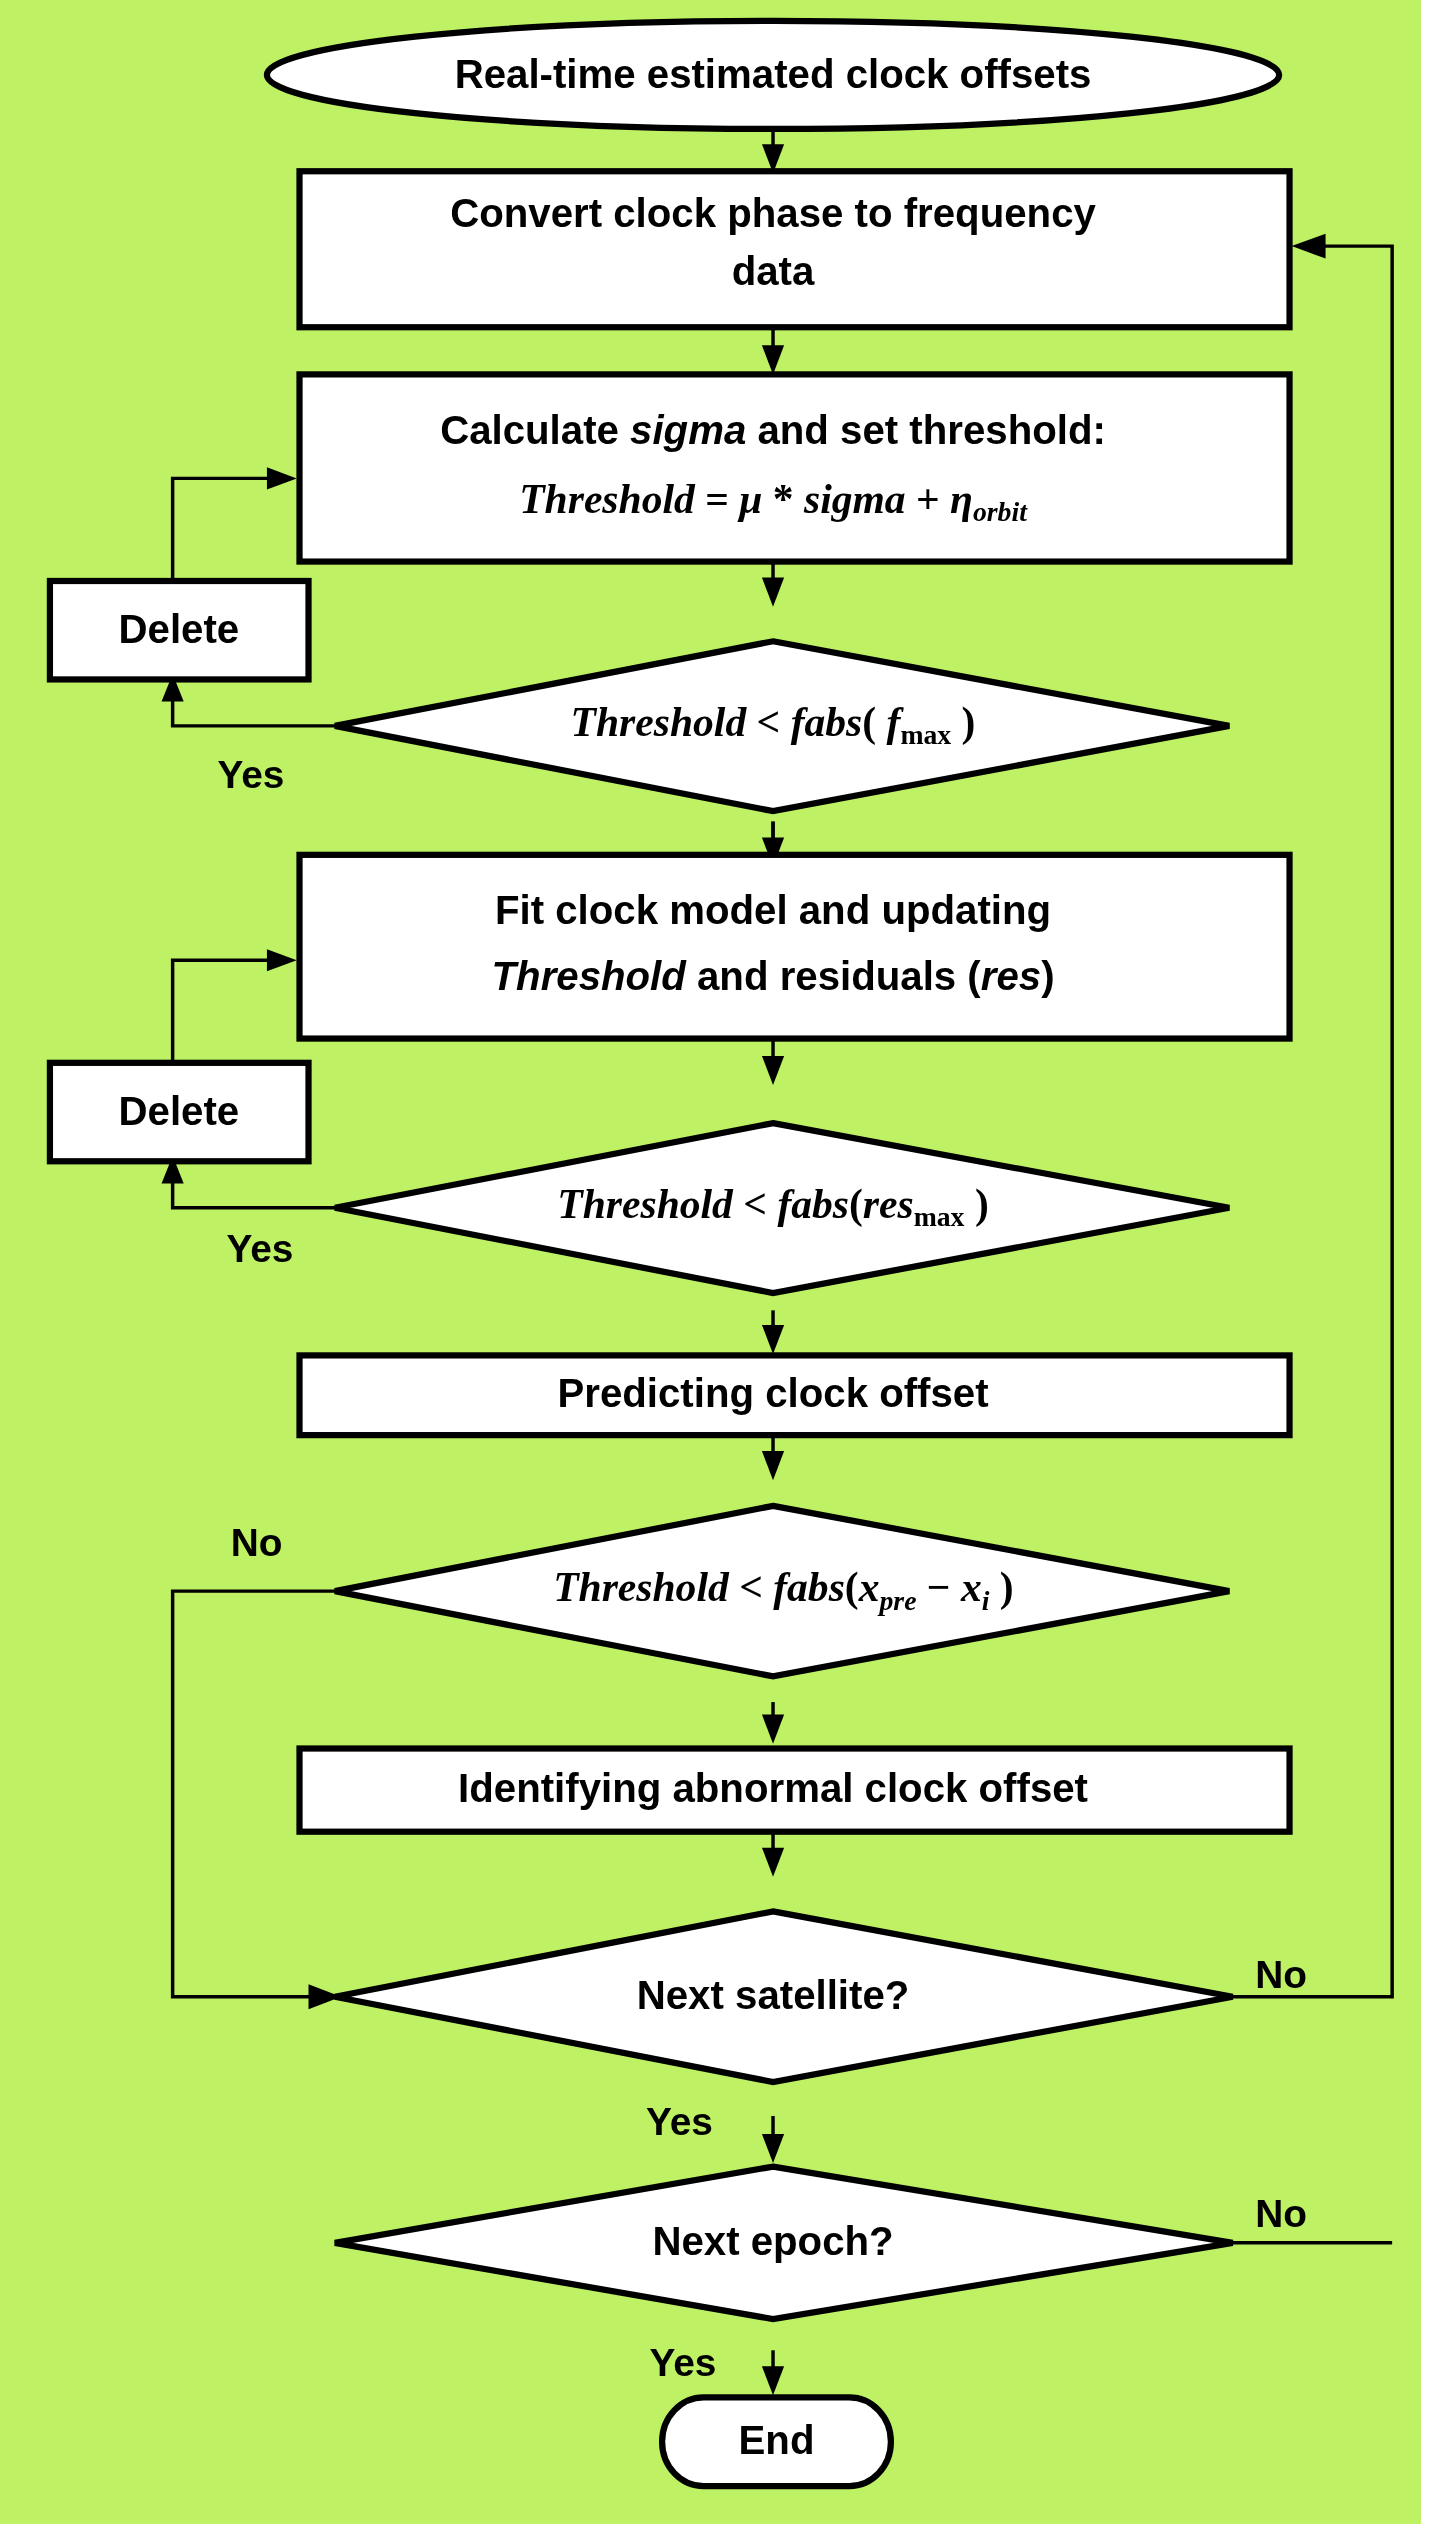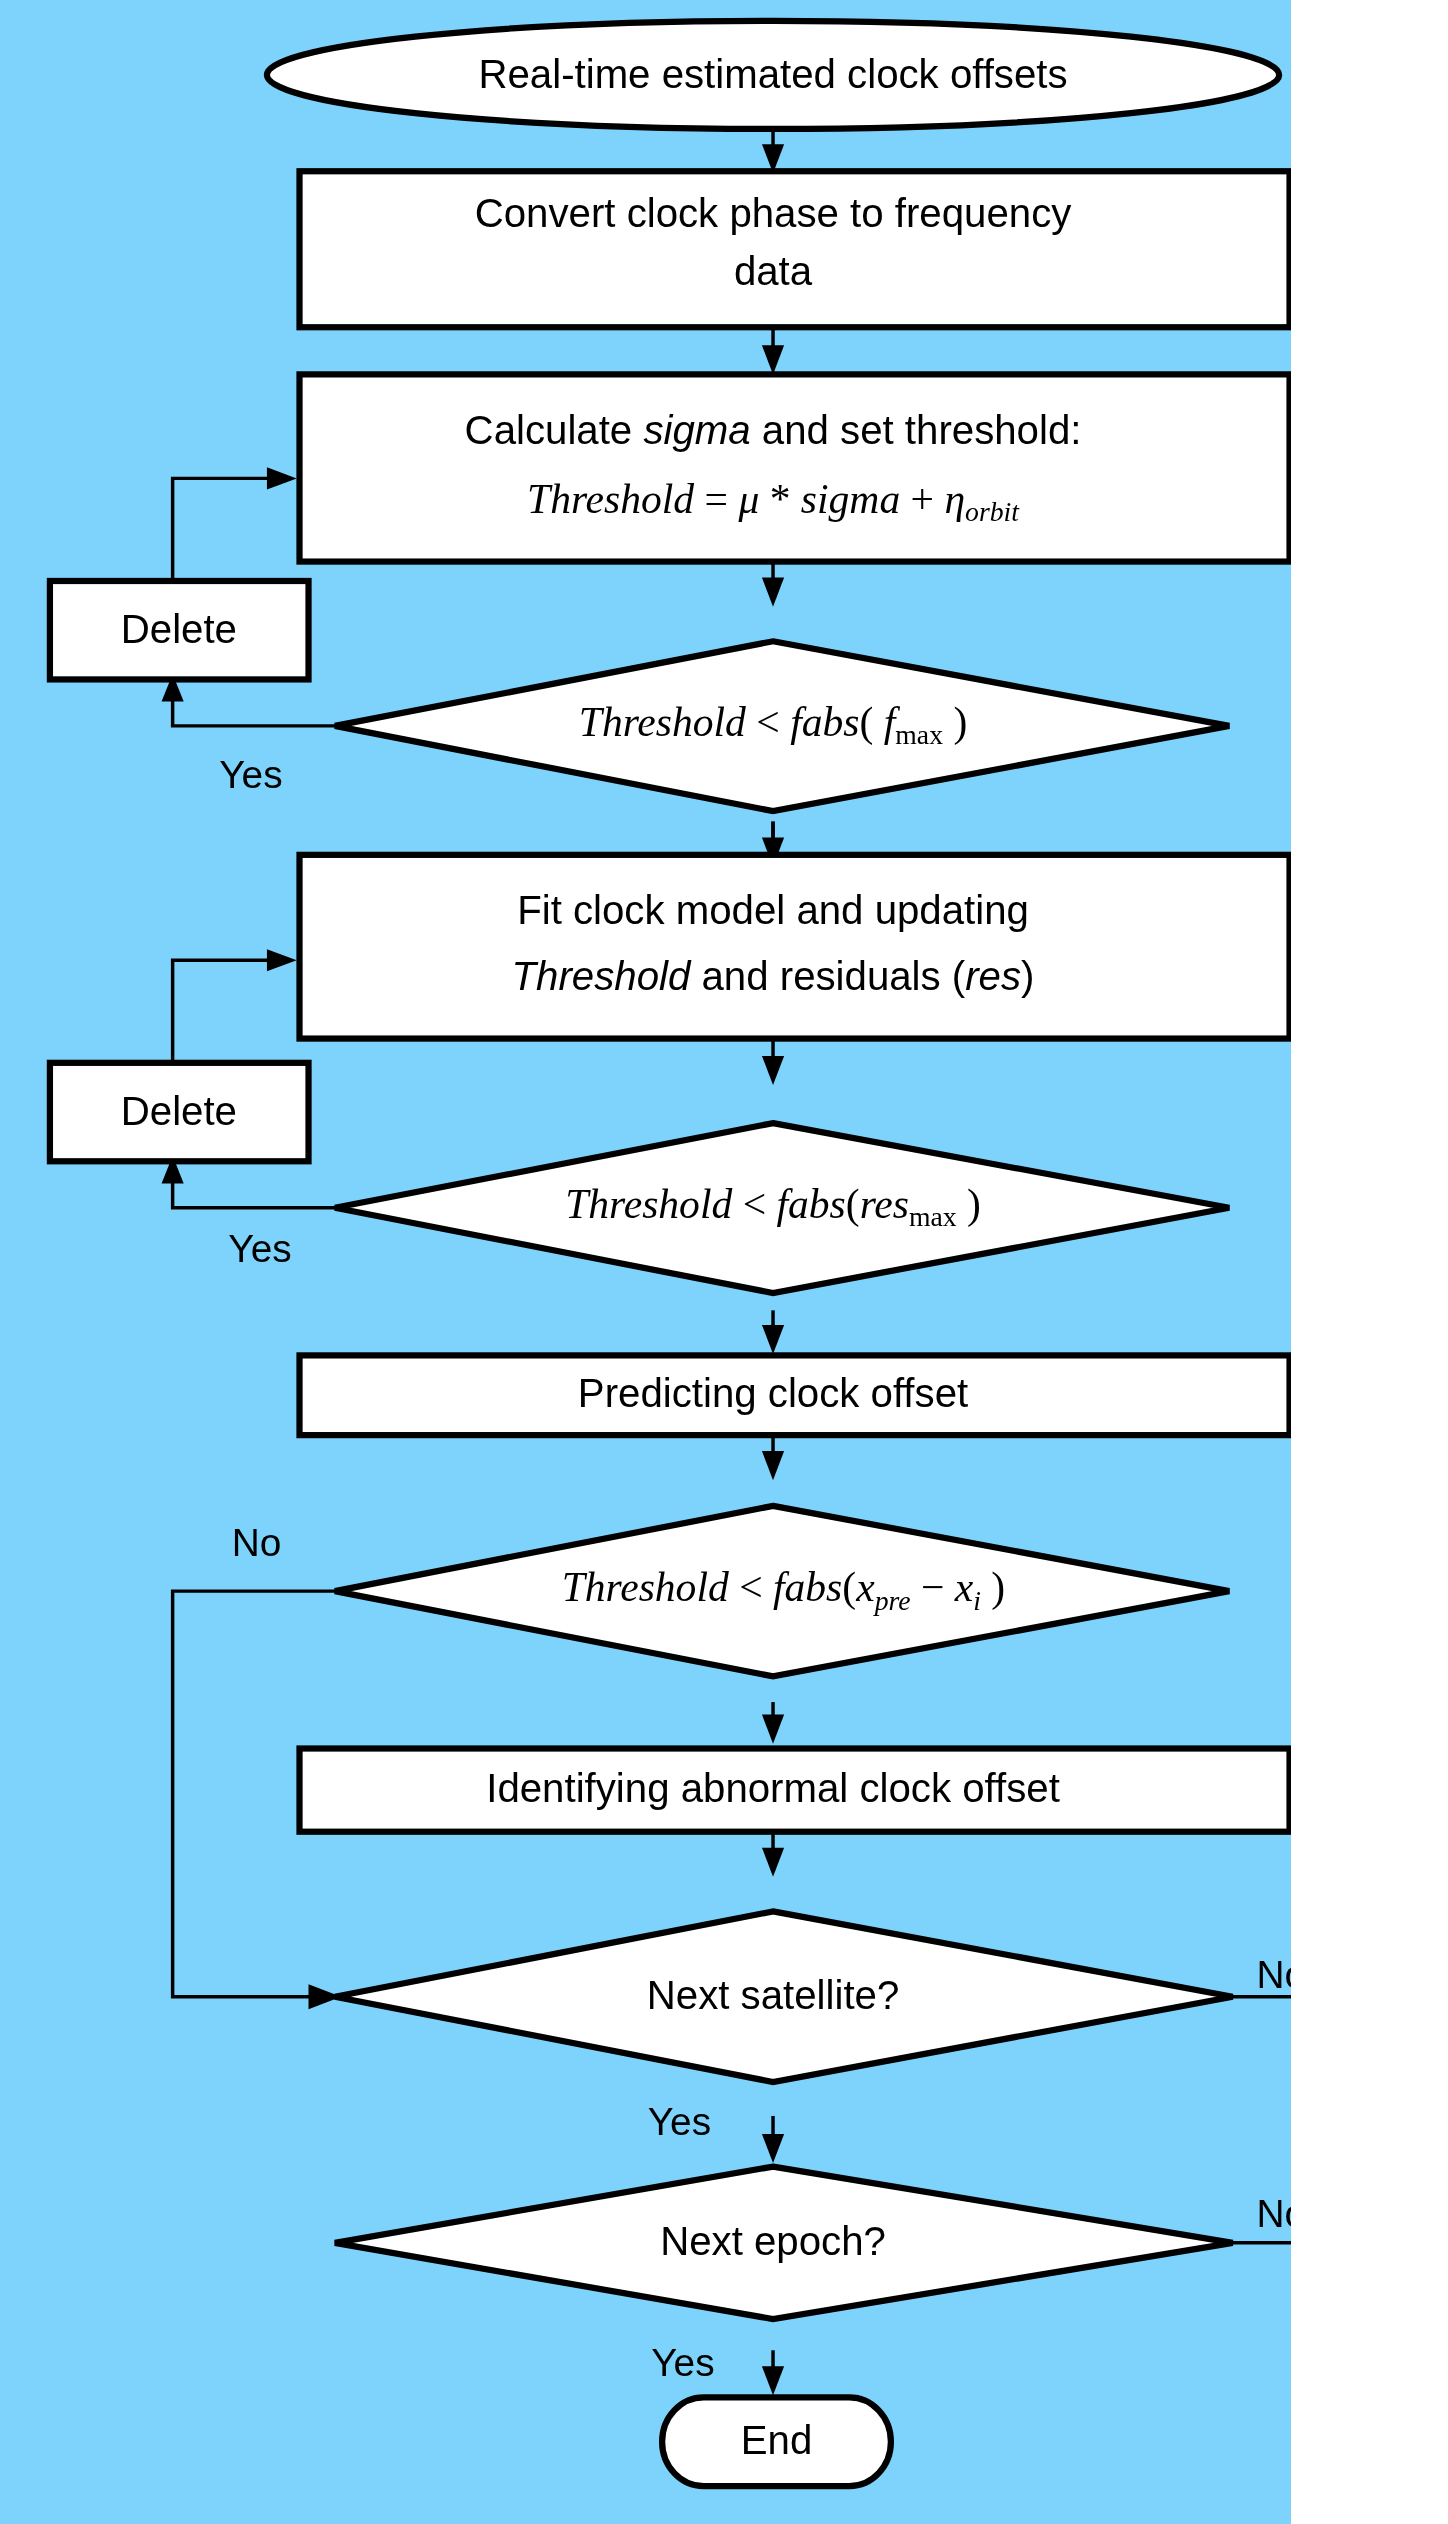--- a/index.html
+++ b/index.html
@@ -5,24 +5,25 @@
   html, body {
     margin: 0;
     padding: 0;
     background: #ffffff;
   }
   body {
     font-family: "Liberation Sans", sans-serif;
   }
   #flowchart-root {
     position: relative;
-    width: 1291px;
+    width: 1421px;
     height: 2525px;
-    background: #7dd3fc;
+    background: #bef264;
     overflow: hidden;
+    font-weight: bold;
   }
   svg.fc {
     display: block;
     width: 1449px;
     height: 2525px;
   }
   .shape-stroke-thick {
     stroke: #000000;
     stroke-width: 9;
     fill: #ffffff;

